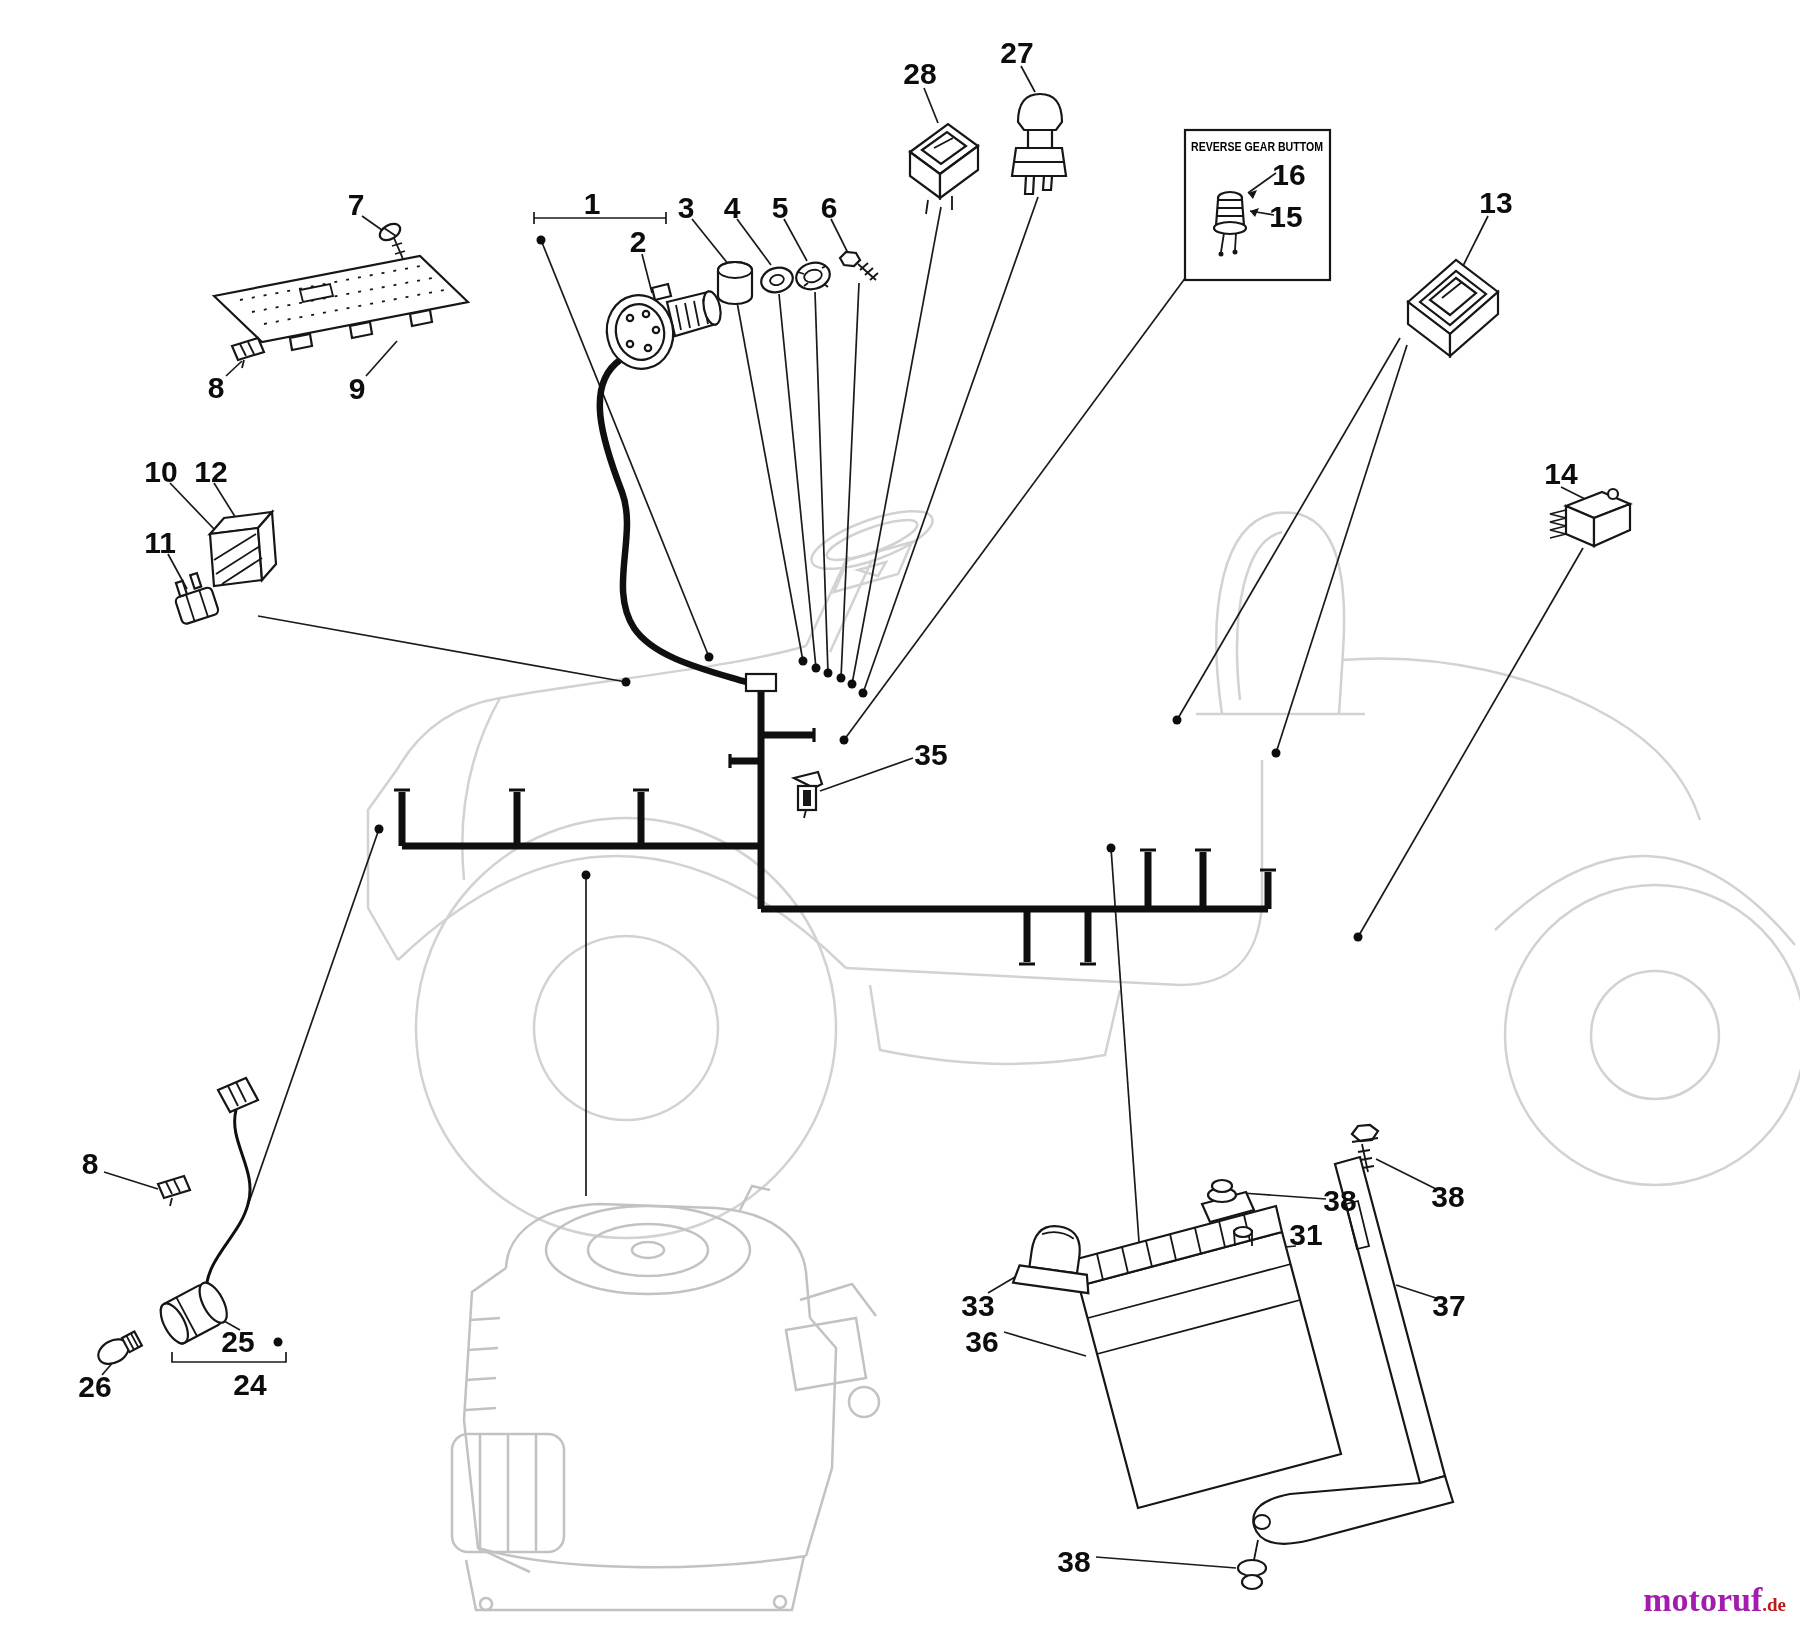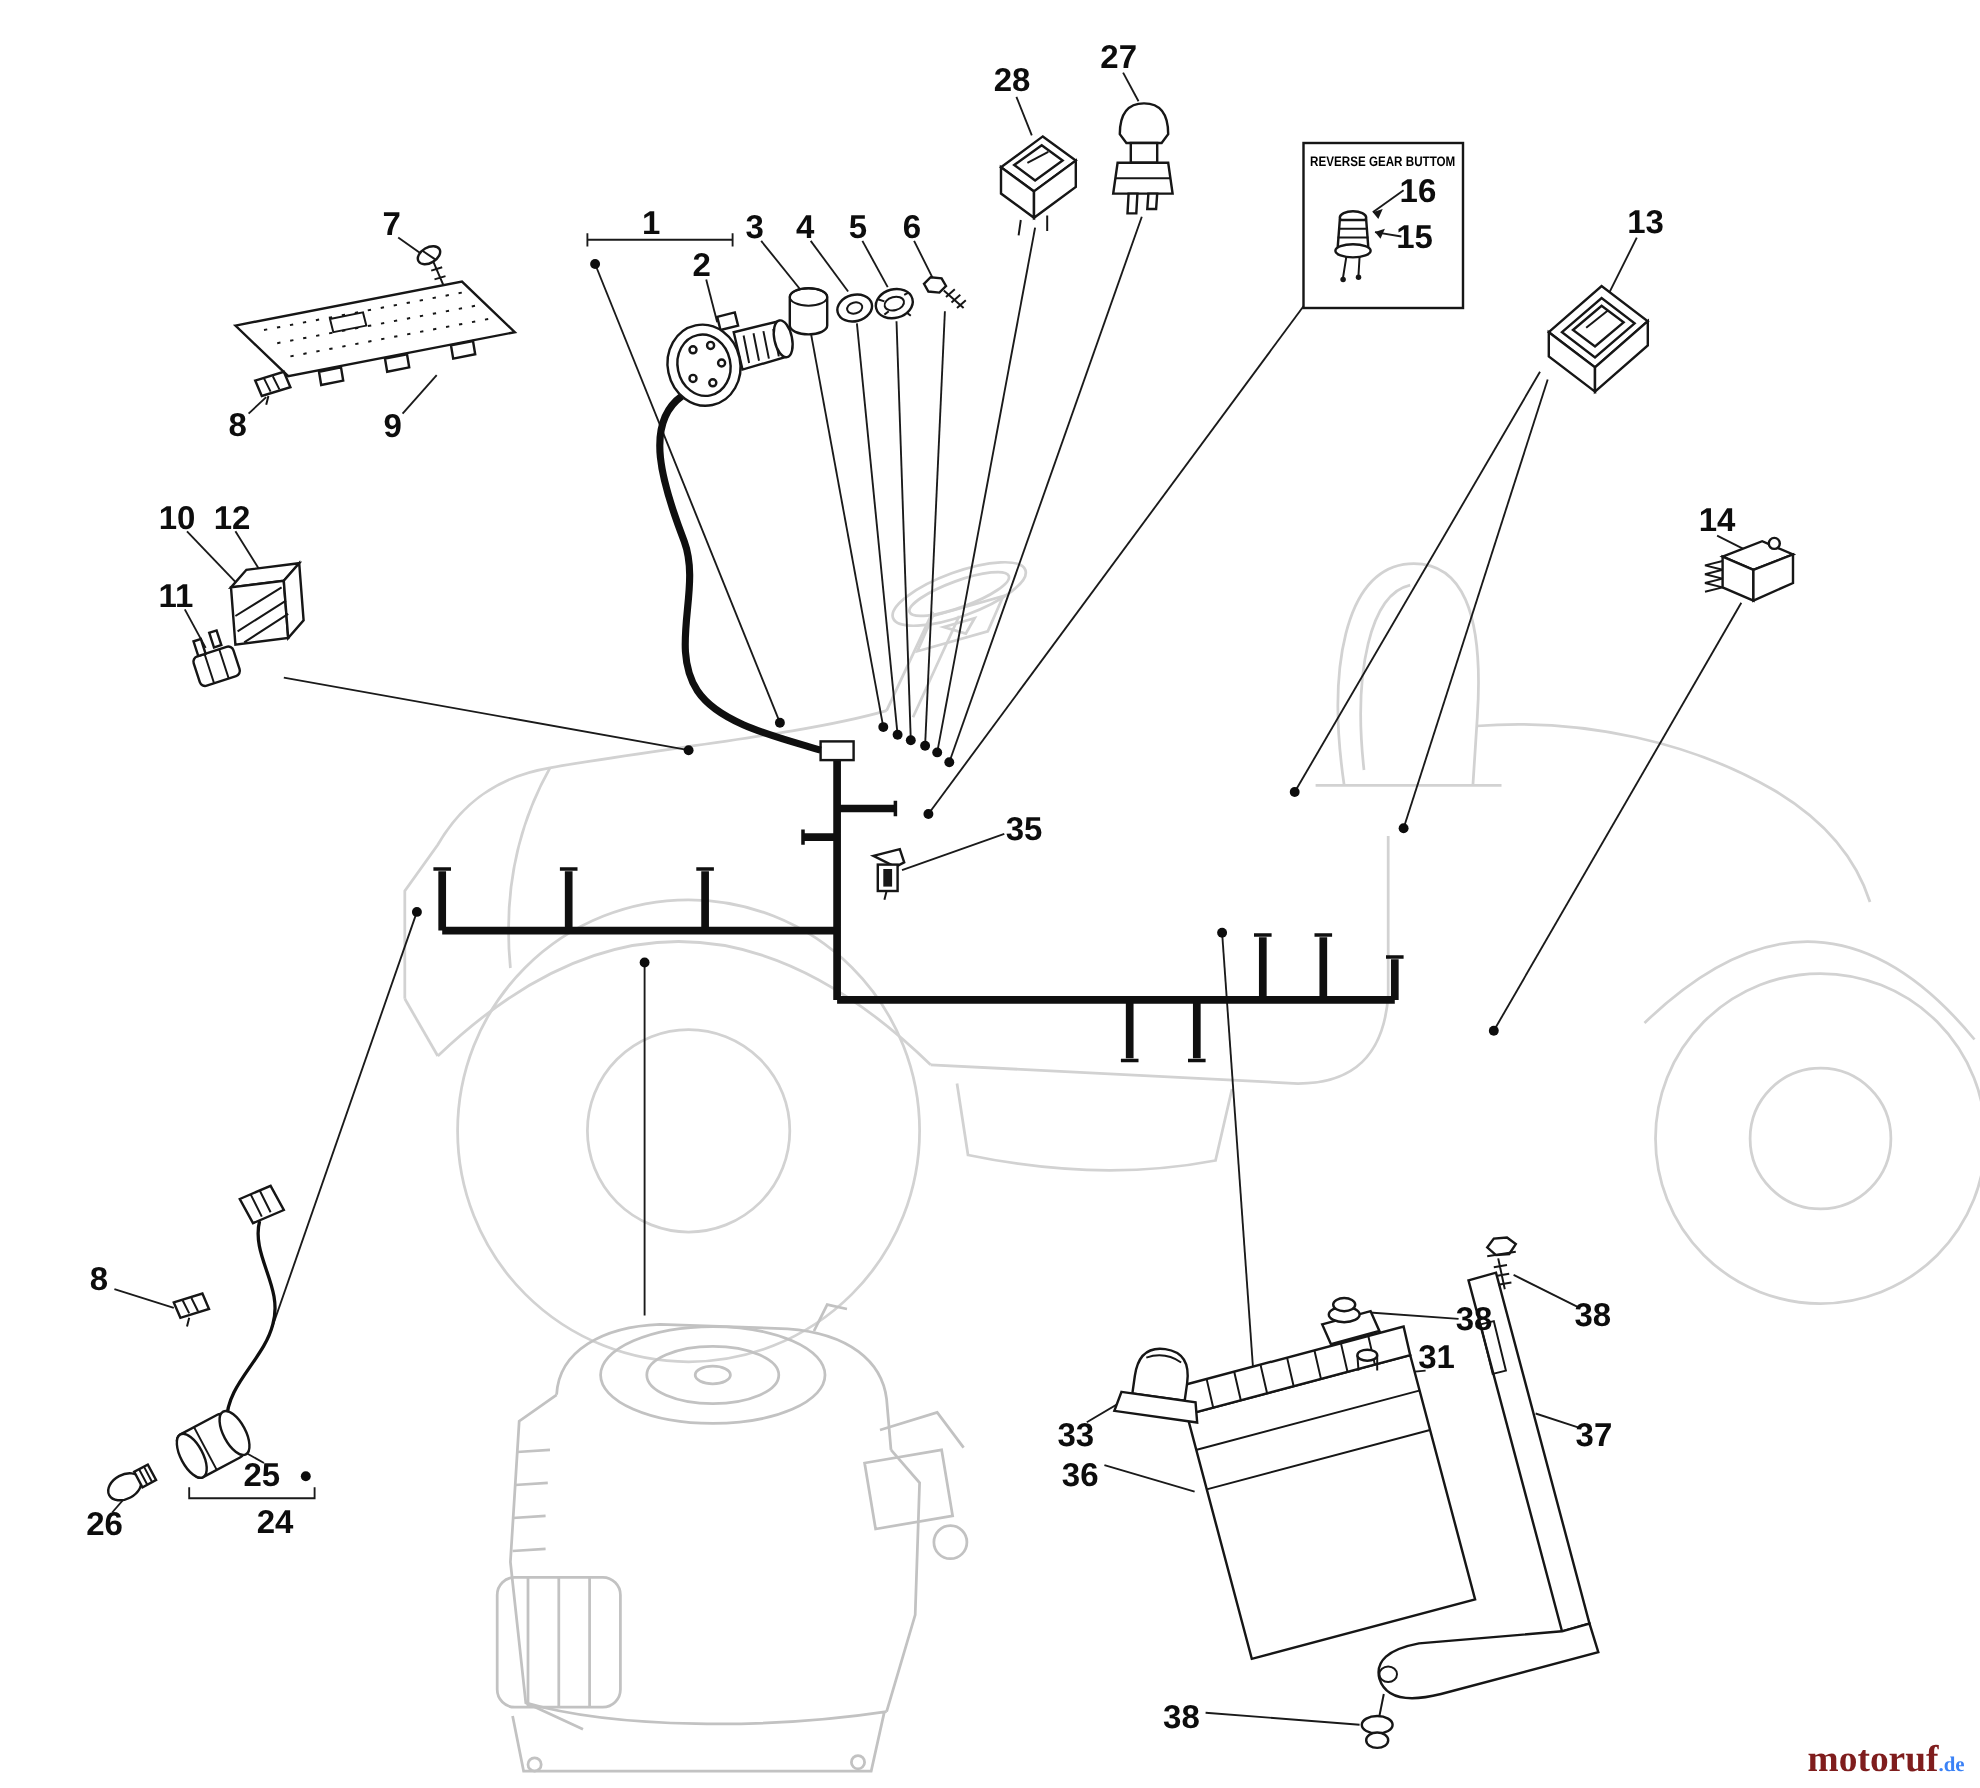--- a/index.html
+++ b/index.html
@@ -16,22 +16,22 @@
   .wire2{stroke:#0f0f0f;stroke-width:3;fill:none;}
   .p{stroke:#161616;stroke-width:2.2;fill:#ffffff;}
   .pl{stroke:#161616;stroke-width:1.8;fill:none;}
   .dk{fill:#161616;stroke:none;}
   .dot{fill:#0d0d0d;stroke:none;}
   .callout{font-family:"Liberation Sans",sans-serif;font-weight:bold;font-size:30px;
            fill:#0d0d0d;text-anchor:middle;dominant-baseline:central;}
   .inset-title{font-family:"Liberation Sans",sans-serif;font-weight:bold;font-size:12.5px;
            fill:#000;text-anchor:middle;}
   .watermark{position:absolute;right:14px;bottom:6px;white-space:nowrap;}
-  .wm-brand{font-family:"Liberation Serif",serif;font-weight:bold;font-size:34px;color:#7f1d1d;}
-  .wm-suffix{font-family:"Liberation Serif",serif;font-weight:bold;font-size:19px;color:#3b82f6;}
+  .wm-brand{font-family:"Liberation Serif",serif;font-weight:bold;font-size:34px;color:#a21caf;}
+  .wm-suffix{font-family:"Liberation Serif",serif;font-weight:bold;font-size:19px;color:#b91c1c;}
 </style>
 </head>
 <body>
 
 <div class="stage">
 <svg width="1800" height="1625" viewBox="0 0 1800 1625">
 
   <g>
     <ellipse class="sil" cx="872" cy="540" rx="64" ry="20" transform="rotate(-20 872 540)"></ellipse>
     <ellipse class="sil" cx="872" cy="540" rx="48" ry="12" transform="rotate(-20 872 540)"></ellipse>

